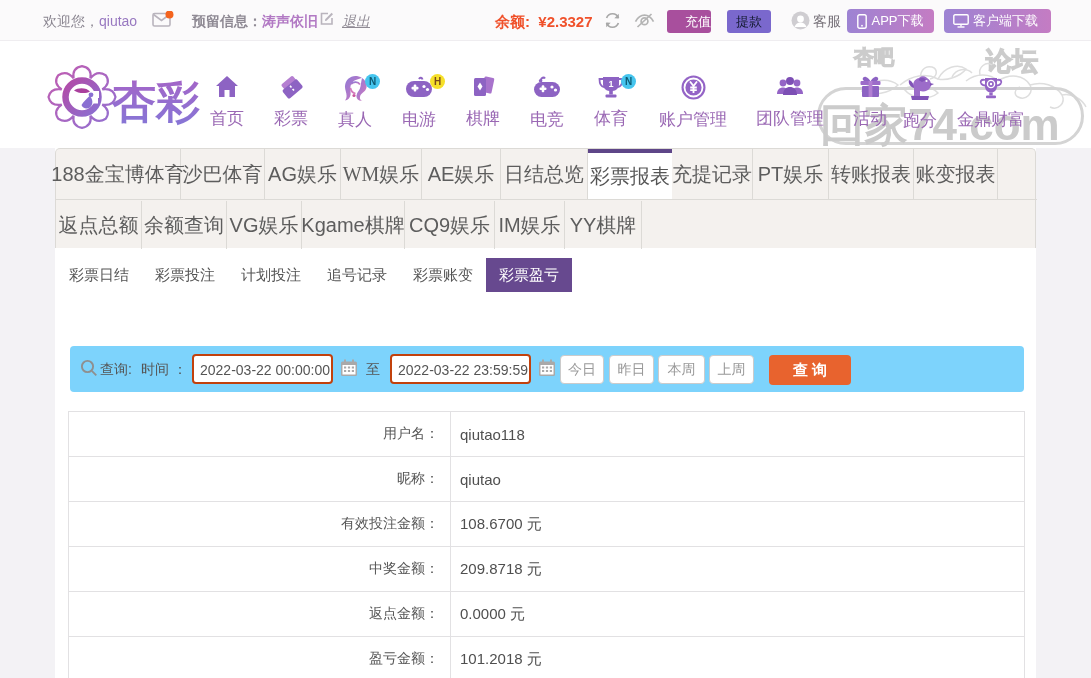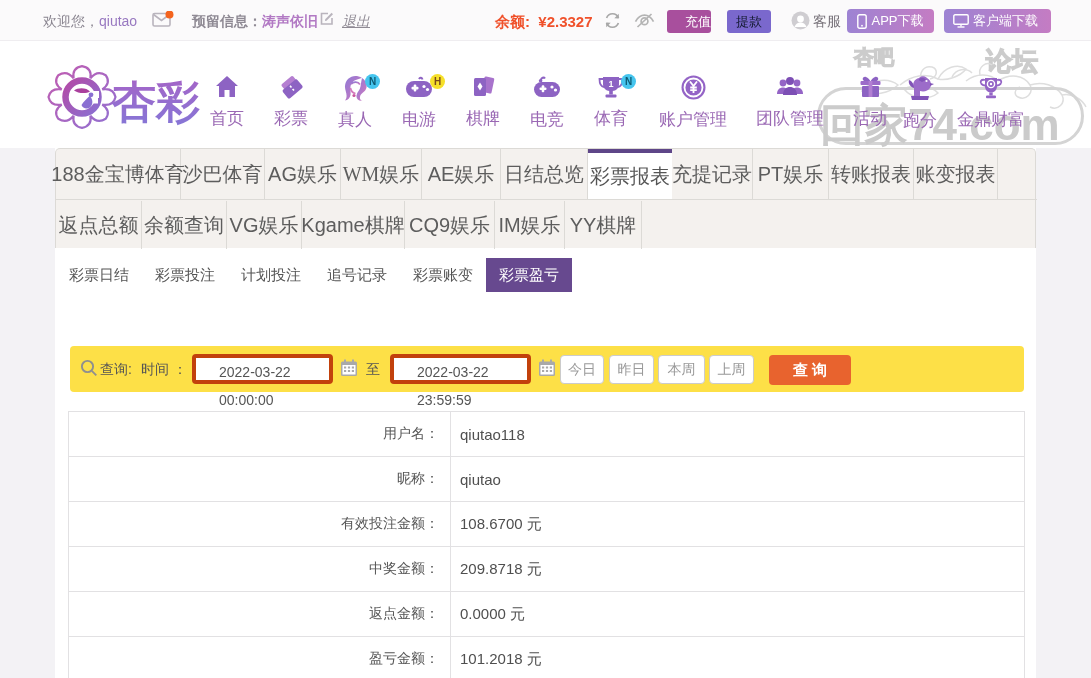--- a/index.html
+++ b/index.html
@@ -29,23 +29,23 @@
   .tabrow.r2 { top:52px; height:48px; }
   .tab { height:100%; display:flex; align-items:center; justify-content:center; font-size:20px; color:#5d5d5d; border-right:1px solid #dcdad6; white-space:nowrap; }
   .tab.active { background:#fff; border-top:4px solid #5e4688; border-right:none; border-left:none; color:#555; }
 
   
   #subtabs { position:absolute; left:1px; top:110px; display:flex; }
   .stab { width:86px; height:34px; line-height:34px; text-align:center; font-size:15px; color:#555; }
   .stab.active { background:#67498f; color:#fff; }
 
   
-  #querybar { position:absolute; left:15px; top:198px; width:954px; height:46px; background:#fde047; border-radius:4px; }
+  #querybar { position:absolute; left:15px; top:198px; width:954px; height:46px; background:#7dd3fc; border-radius:4px; }
   #querybar .q { position:absolute; white-space:nowrap; }
-  .dinput { position:absolute; top:8px; width:141px; height:30px; border:4px solid #c2410c; border-radius:4px; background:#fff; font-size:14px; color:#555; line-height:28px; padding-left:23px; letter-spacing:0; }
+  .dinput { position:absolute; top:8px; width:141px; height:30px; border:2px solid #c2410c; border-radius:4px; background:#fff; font-size:14px; color:#555; line-height:28px; padding-left:6px; letter-spacing:0; }
   .qbtn { position:absolute; top:9px; height:29px; border:1px solid #cbcbcb; border-radius:4px; background:#fff; font-size:14px; color:#999; text-align:center; line-height:27px; }
   #searchbtn { position:absolute; left:699px; top:9px; width:82px; height:30px; background:#e8632e; border-radius:4px; color:#fff; font-size:15px; font-weight:bold; text-align:center; line-height:30px; letter-spacing:0; }
 
   
   #rtable { position:absolute; left:13px; top:263px; width:957px; border-collapse:collapse; }
   #rtable td { border:1px solid #e2e1e3; height:45px; font-size:14px; color:#555; }
   #rtable td.l { width:382px; text-align:right; padding-right:11px; }
   #rtable td.v { text-align:left; padding-left:9px; font-size:15px; color:#4f4f4f; }
 
   

